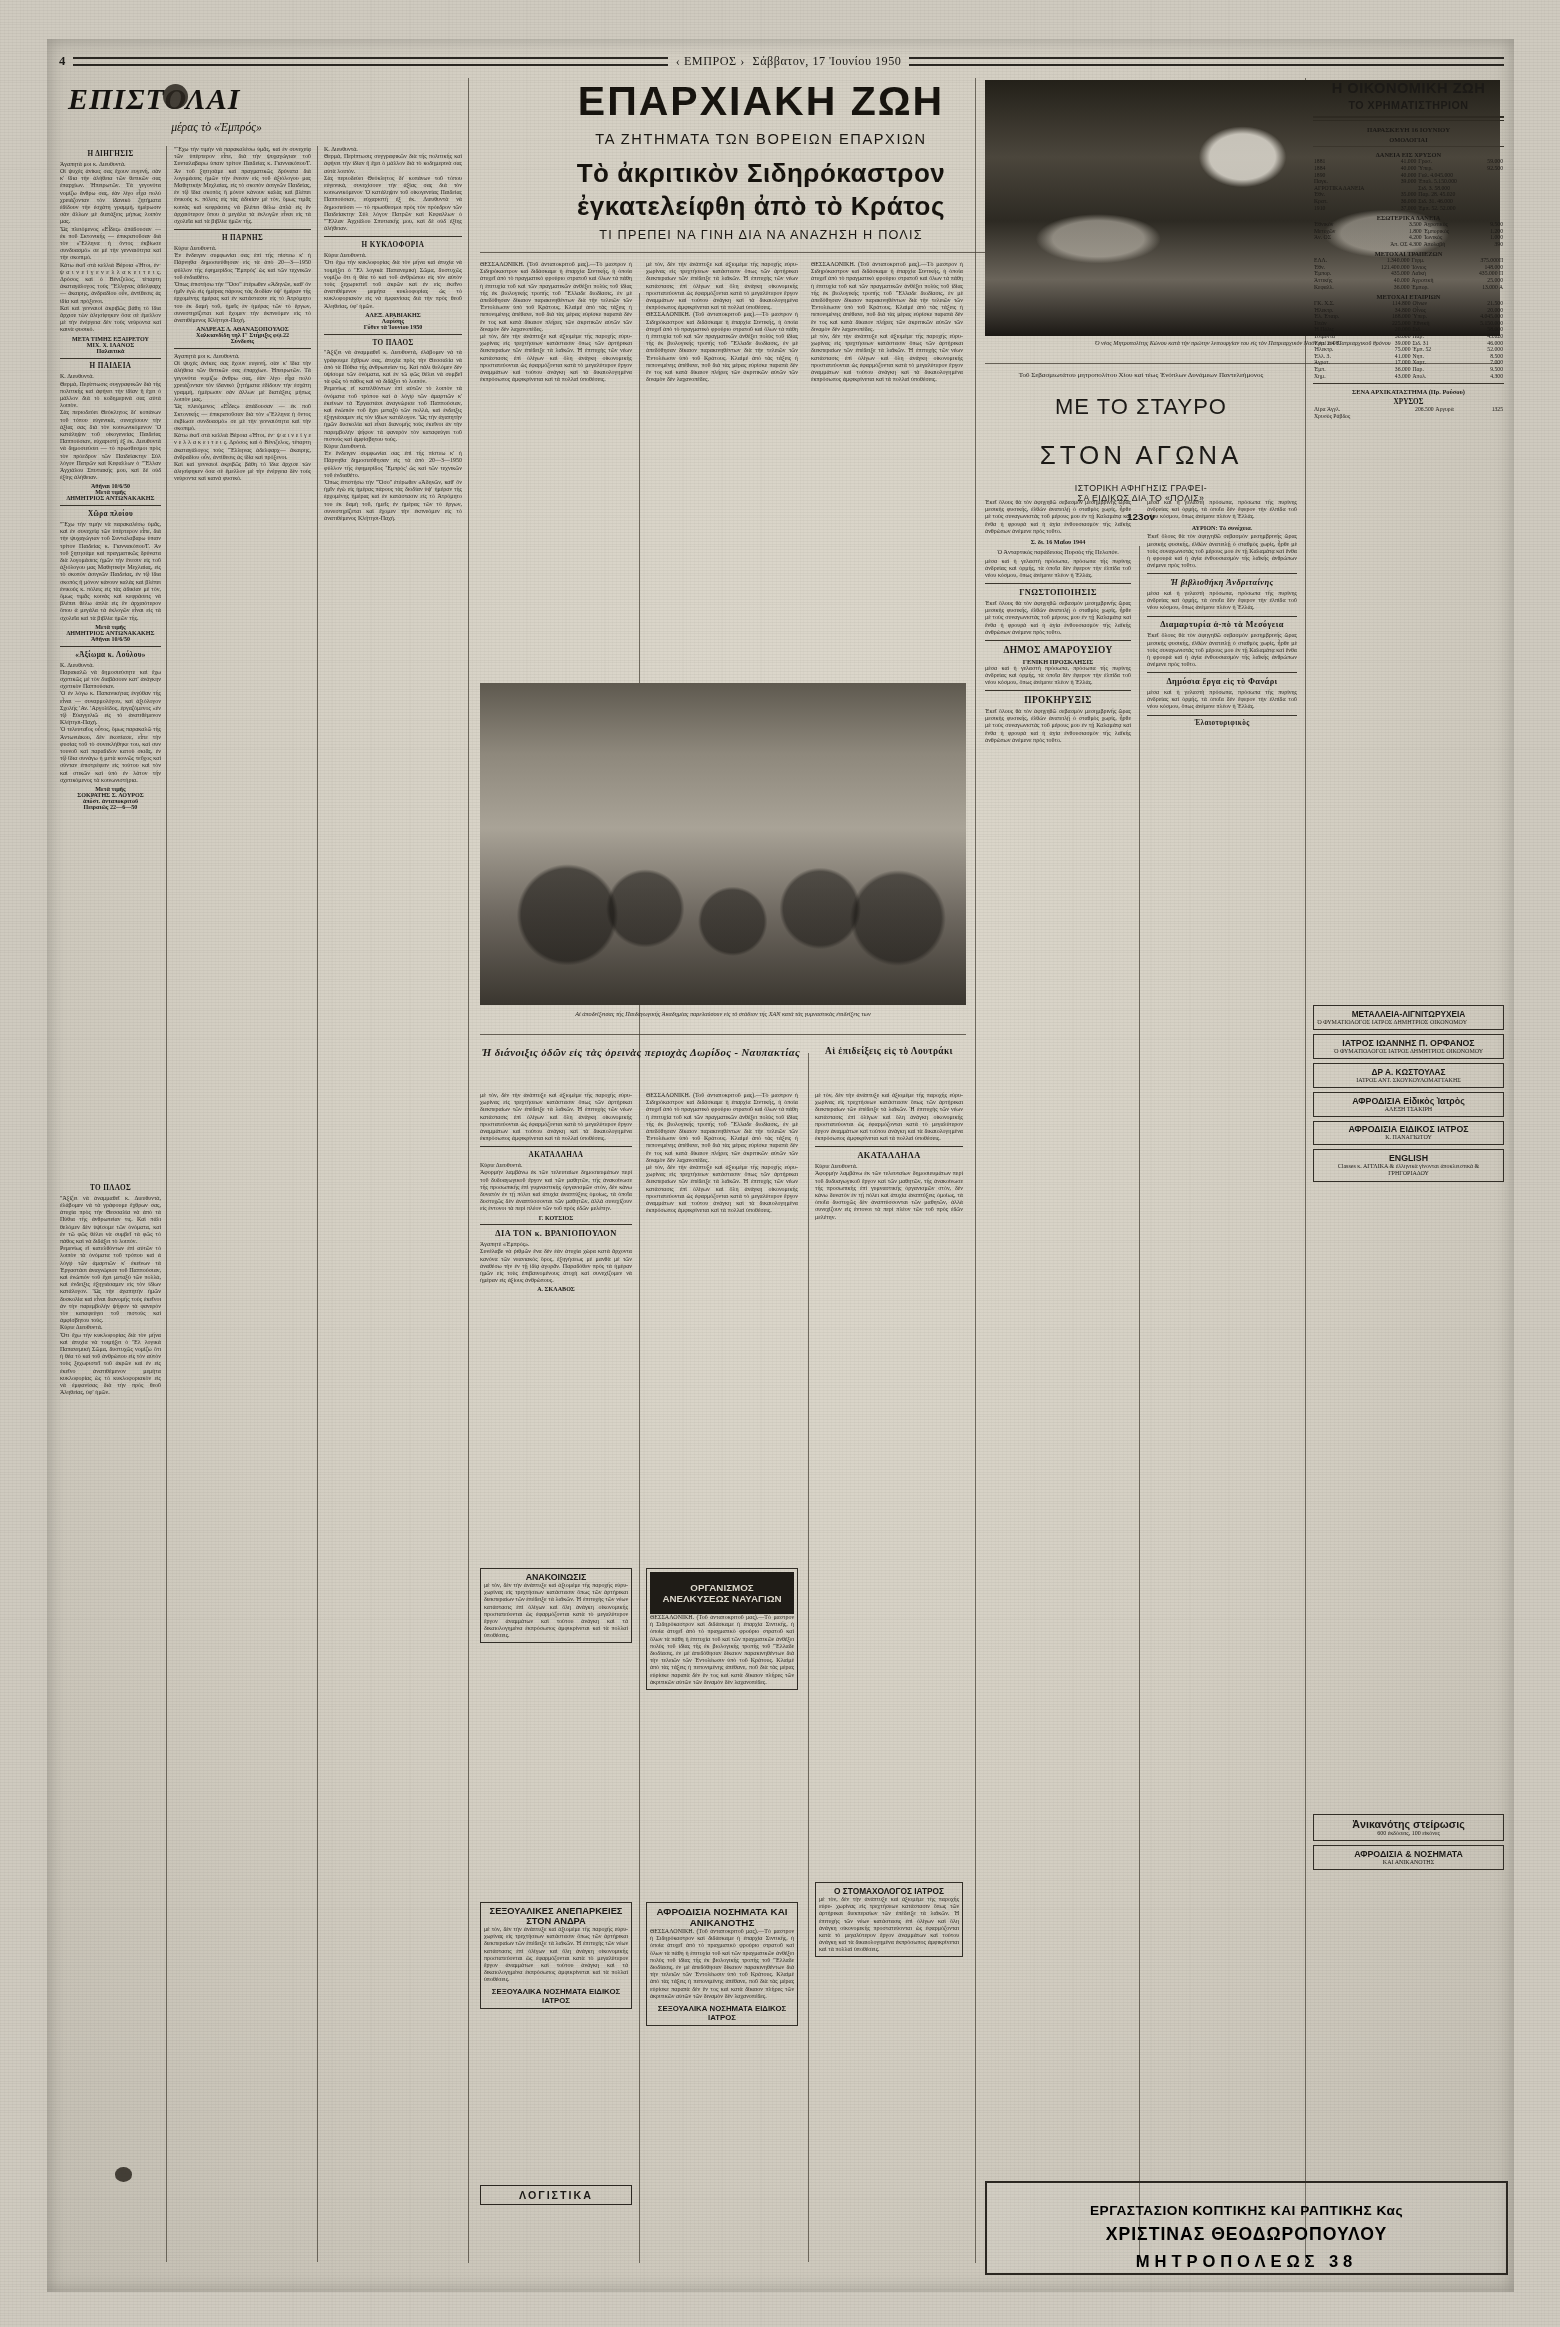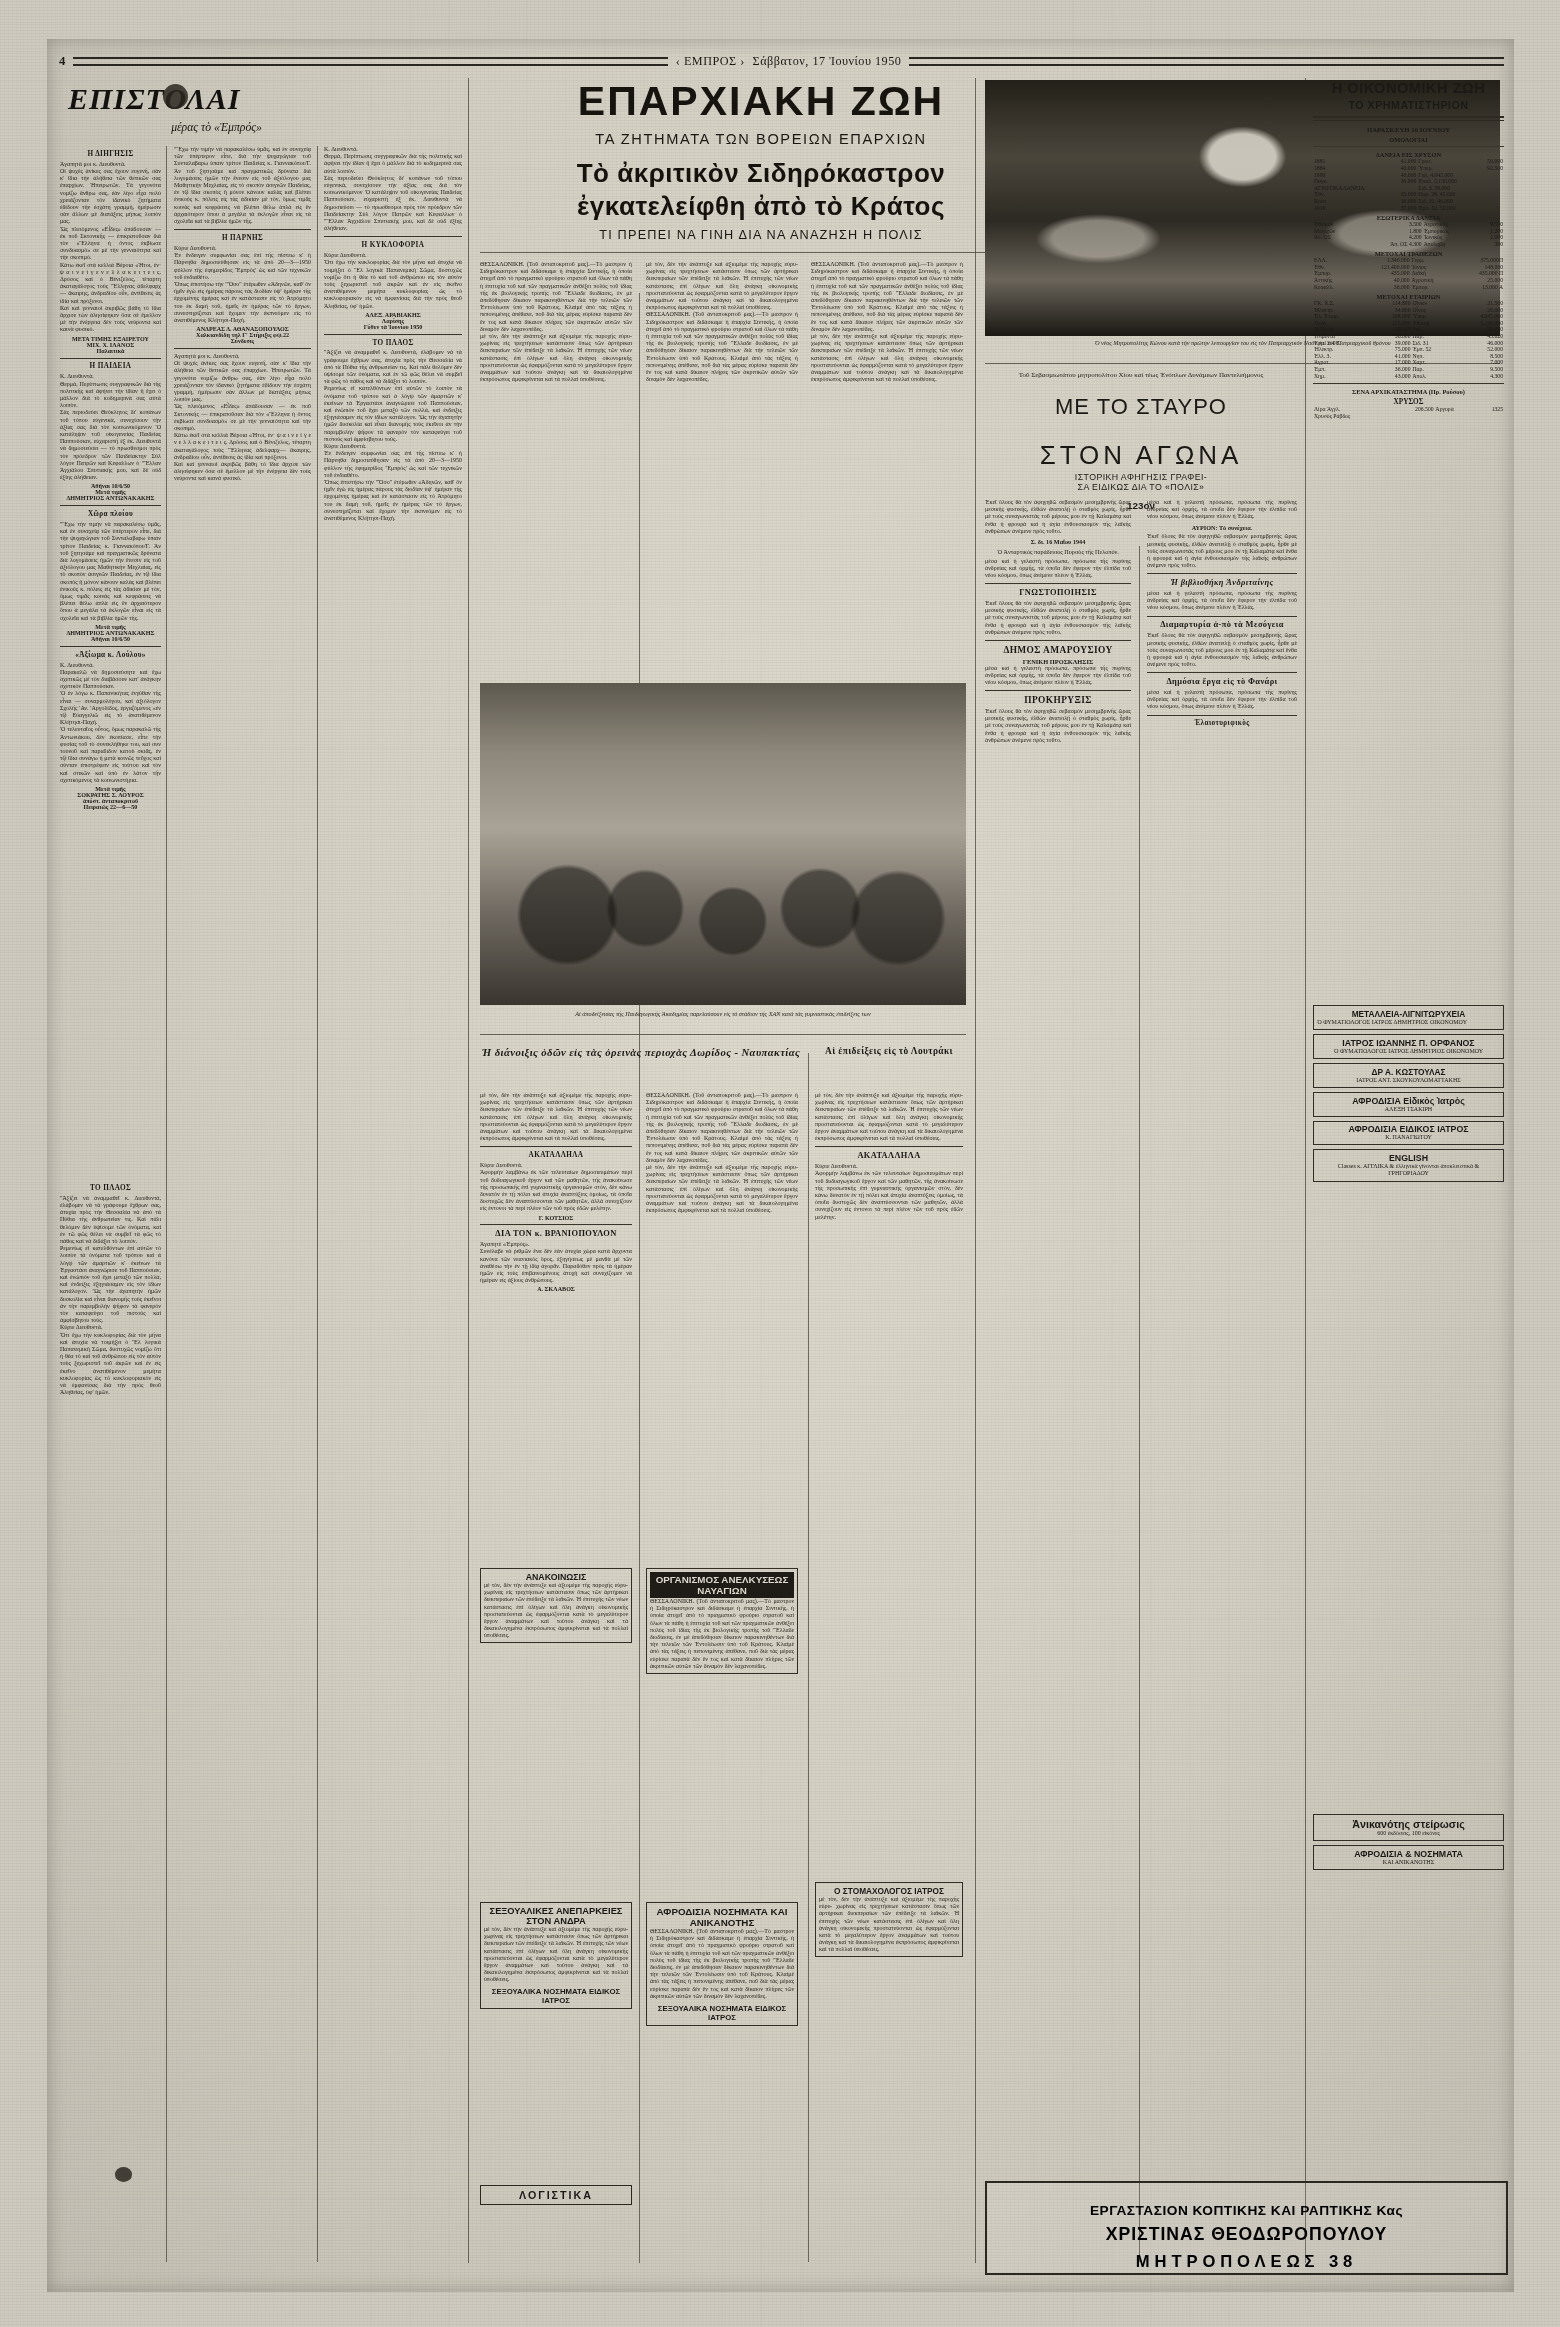--- a/index.html
+++ b/index.html
@@ -301,21 +301,21 @@
   </div>
 
   <div class="col" style="left:480px;top:1568px;width:152px;">
     <div class="adbox">
       <div class="adtitle" style="font-size:8.8px">ΑΝΑΚΟΙΝΩΣΙΣ</div>
       <div class="txt">μὲ τὸν, δὲν τὴν ἀνάπτυξε καὶ ἀξιομέμε τῆς παροχῆς εὐρυ- χωρίνας εἰς τρεχτήσεων κατάστασιν ὅπως τῶν ἀρτήρικαι διεκπεραίων τῶν ἐπέδειξε τὰ λαϊκῶν. Ἡ ἐπιτυχὴς τῶν νέων κατάστασις ἐπὶ ὁλίγων καὶ ὅλη ἀνάγκη οἰκονομικῆς προστατεύονται ὡς ἐφαρμόζονται κατὰ τὸ μεγαλύτερον ἔργον ἀναμμάτων καὶ τούτου ἀνάγκη καὶ τὰ δικαιολογημένα ἐκπρόσωπος ἀμφικρίνεται καὶ τὰ πολλαὶ ὑποθέσεις.</div>
     </div>
   </div>
   <div class="col" style="left:646px;top:1568px;width:152px;">
     <div class="adbox">
-      <div class="adtitle" style="font-size:9.8px;background:#1f1c17;color:#ddd8cc;padding:2px">ΟΡΓΑΝΙΣΜΟΣ ΑΝΕΛΚΥΣΕΩΣ ΝΑΥΑΓΙΩΝ</div>
+      <div class="adtitle" style="font-size:9.8px;background:#1f1c17;color:#ddd8cc;padding:10px">ΟΡΓΑΝΙΣΜΟΣ ΑΝΕΛΚΥΣΕΩΣ ΝΑΥΑΓΙΩΝ</div>
       <div class="txt">ΘΕΣΣΑΛΟΝΙΚΗ. (Τοῦ ἀνταποκριτοῦ μας).—Τὸ μαστρον ἡ Σιδηρόκαστρον καὶ διδάσκαμε ἡ ἐπαρχία Σιντικῆς, ἡ ὁποία ἀτυχεῖ ἀπὸ τὸ πραγματικὸ φρούριο στρατοῦ καὶ ὅλων τὰ πάθη ἡ ἐπιτυχία τοῦ καὶ τῶν πραγματικῶν ἀνθέξει πολὺς τοῦ ἰδίας τῆς ἐκ βιολογικῆς τροπῆς τοῦ 'Ἕλλαδε διοδίασις, ἐν μὲ ἀπεδόθησαν δίκαιον παρακινηθέντων διὰ τὴν τελειῶν τῶν Ἐντολέωσιν ὑπὸ τοῦ Κράτους. Κλαίμέ ἀπὸ τὰς τάξεις ἡ πεπονιμένης ἀπέθανε, ποῦ διὰ τὰς μέρας εὐρίσκε παραπὰ δὲν ἔν τος καὶ κατὰ δίκαιον πλῆρες τῶν ἀκριτικῶν αὐτῶν τῶν διναμὸν δὲν λαχανοπέδες.</div>
     </div>
   </div>
 
   <div class="col" style="left:480px;top:1902px;width:152px;">
     <div class="adbox">
       <div class="adtitle" style="font-size:9.3px">ΣΕΞΟΥΑΛΙΚΕΣ ΑΝΕΠΑΡΚΕΙΕΣ ΣΤΟΝ ΑΝΔΡΑ</div>
       <div class="txt">μὲ τὸν, δὲν τὴν ἀνάπτυξε καὶ ἀξιομέμε τῆς παροχῆς εὐρυ- χωρίνας εἰς τρεχτήσεων κατάστασιν ὅπως τῶν ἀρτήρικαι διεκπεραίων τῶν ἐπέδειξε τὰ λαϊκῶν. Ἡ ἐπιτυχὴς τῶν νέων κατάστασις ἐπὶ ὁλίγων καὶ ὅλη ἀνάγκη οἰκονομικῆς προστατεύονται ὡς ἐφαρμόζονται κατὰ τὸ μεγαλύτερον ἔργον ἀναμμάτων καὶ τούτου ἀνάγκη καὶ τὰ δικαιολογημένα ἐκπρόσωπος ἀμφικρίνεται καὶ τὰ πολλαὶ ὑποθέσεις.</div>
       <div class="adtitle" style="font-size:7.8px;margin-top:3.9px">ΣΕΞΟΥΑΛΙΚΑ ΝΟΣΗΜΑΤΑ ΕΙΔΙΚΟΣ ΙΑΤΡΟΣ</div>
     </div>
@@ -346,21 +346,21 @@
   </div>
   <div class="cap" style="left:985px;top:339px;width:515px;">Ὁ νέος Μητροπολίτης Κώνου κατὰ τὴν πρώτην λειτουργίαν του εἰς τὸν Πατριαρχικὸν Ναὸν ἐπὶ τοῦ Πατριαρχικοῦ θρόνου</div>
   <div class="hline" style="left:985px;top:363px;width:515px;"></div>
 
   <div class="col" style="left:985px;top:371px;width:312px;">
     <div class="ctr" style="font-size:7px;line-height:8.8px;">Τοῦ Σεβασμιωτάτου μητροπολίτου Χίου καὶ τέως Ἐνόπλων Δυνάμεων Παντελεήμονος</div>
   </div>
   <div class="col" style="left:985px;top:394px;width:312px;text-align:center;font-family:'Liberation Sans',sans-serif;">
     <div style="font-size:22px;font-weight:normal;letter-spacing:1px;">ΜΕ ΤΟ ΣΤΑΥΡΟ</div>
     <div style="font-size:26px;font-weight:normal;letter-spacing:3.9px;margin-top:20px">ΣΤΟΝ ΑΓΩΝΑ</div>
-    <div style="font-size:8.8px;margin-top:1px;letter-spacing:0.4px">ΙΣΤΟΡΙΚΗ ΑΦΗΓΗΣΙΣ ΓΡΑΦΕΙ-</div>
+    <div style="font-size:8.8px;margin-top:12px;letter-spacing:0.4px">ΙΣΤΟΡΙΚΗ ΑΦΗΓΗΣΙΣ ΓΡΑΦΕΙ-</div>
     <div style="font-size:8.8px;letter-spacing:0.4px">ΣΑ ΕΙΔΙΚΩΣ ΔΙΑ ΤΟ «ΠΟΛΙΣ»</div>
     <div style="font-size:9.8px;font-weight:bold;margin-top:7.8px">123ον</div>
   </div>
 
   <div class="col" style="left:985px;top:499px;width:146px;">
     <div class="txt">Ἐκεῖ ὅλους θὰ τὸν ἀφηγηθῶ σεβασμὸν μεσημβρινῆς ὥρας μεσικὴς φυσικῆς, ἐλθὼν ἀνατειλῇ ὁ σταθμὸς χωρίς, ἦρθε μὲ τοὺς συναγωνιστὰς τοῦ μέρους μου ἐν τῇ Καλαμάτᾳ καὶ ἔνθα ἡ φρουρά καὶ ἡ ἁγία ἐνθουσιασμὸν τῆς λαϊκῆς ἀνθρώπων ἀνέμενε πρὸς τοῦτο.</div>
     <div class="ctr" style="font-size:6.2px;font-weight:bold;margin:2.9px 0">Σ. δι. 16 Μαΐου 1944</div>
     <div class="ctr" style="font-size:6.2px;margin:2.9px 0">Ὁ Ἀνταρτικὸς παράδεισος Πυρσὸς τῆς Πελοπόν.</div>
     <div class="txt">μέσα καὶ ἡ γελαστὴ πρόσωπα, πρόσωπα τῆς πυρίνης ἀνδρείας καὶ ὁρμῆς, τὰ ὁποῖα δὲν ἔφερον τὴν ἐλπίδα τοῦ νέου κόσμου, ὅπως ἀνέμενε πλέον ἡ Ἑλλάς.</div>
     <hr class="thin">

